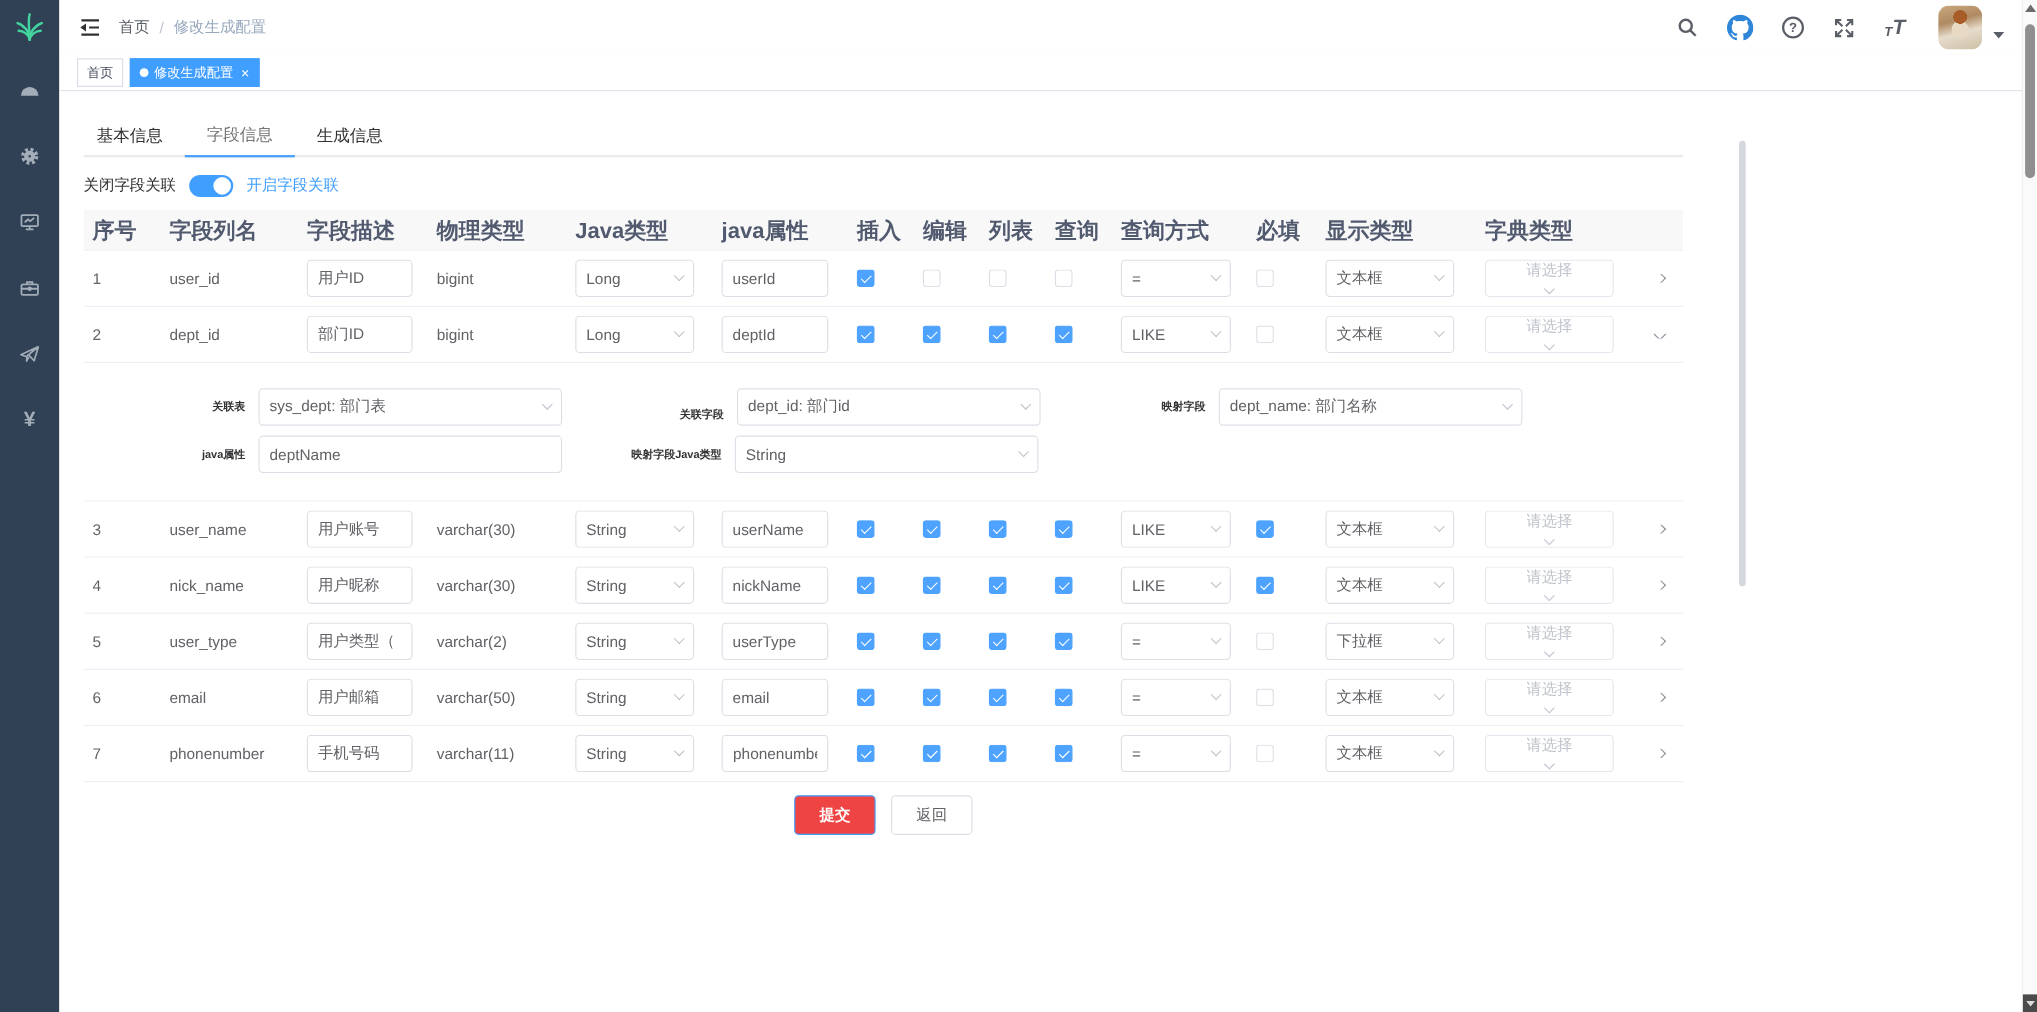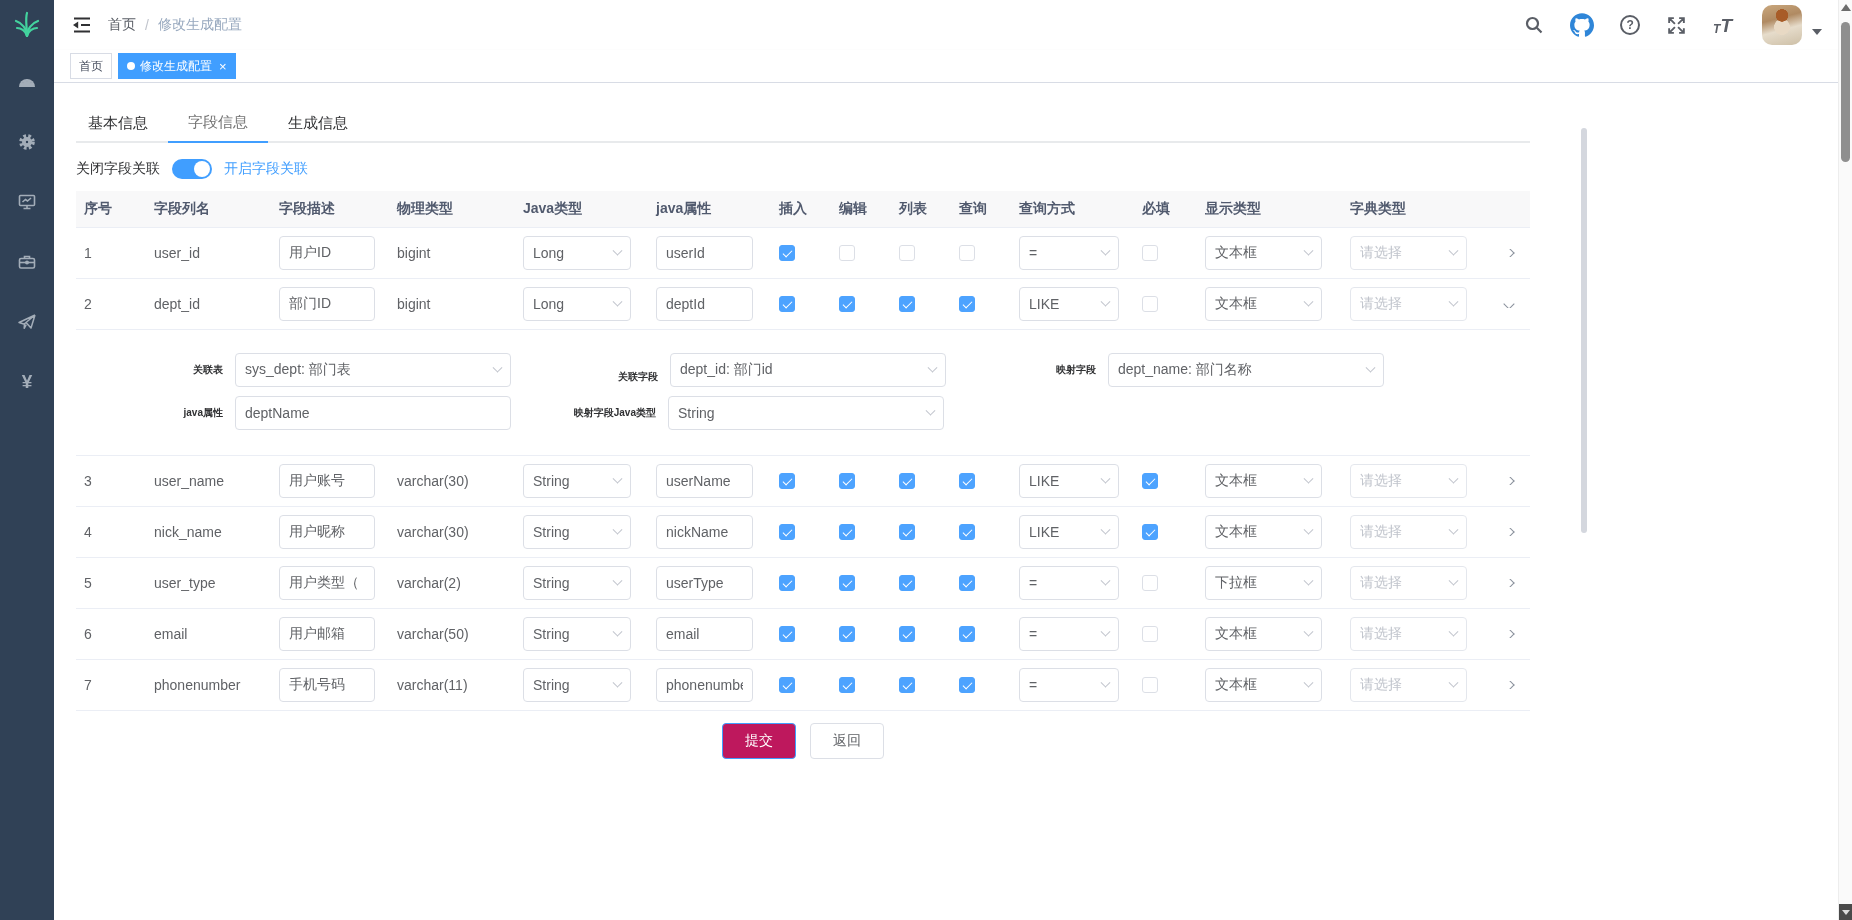--- a/index.html
+++ b/index.html
@@ -62,55 +62,55 @@
   
   .toggle-row { display:flex; align-items:center; gap:12px; margin:16px 0 12px; }
   .toggle-label { color:#303133; font-size:14px; }
   .switch { width:40px; height:20px; border-radius:10px; background:#409EFF; position:relative; cursor:pointer; flex-shrink:0; }
   .switch::after { content:""; position:absolute; right:2px; top:2px; width:16px; height:16px; border-radius:50%; background:#fff; }
   .toggle-link { color:#409EFF; font-size:14px; cursor:pointer; }
 
   
   .tgrid { display:grid; grid-template-columns:70px 125px 118px 126px 133px 126px 60px 60px 60px 57px 126px 60px 145px 146px 42px; align-items:center; }
   .thead { background:#f8f8f9; height:37px; border-bottom:1px solid #ebeef5; }
-  .th { font-weight:700; color:#515a6e; font-size:14px; padding-left:8px; white-space:nowrap; }
+  .th { font-weight:700; color:#515a6e; font-size:20px; padding-left:8px; white-space:nowrap; }
   .th.cc { padding-left:5px; }
   .trow { height:51px; border-bottom:1px solid #ebeef5; background:#fff; }
   .td { padding-left:8px; color:#606266; white-space:nowrap; overflow:hidden; display:flex; align-items:center; }
   .td.cc { padding-left:5px; }
   .td.cx { justify-content:center; padding-left:0; }
 
   .inp { height:34px; border:1px solid #dcdfe6; border-radius:4px; padding:0 9px; font-size:14px; color:#606266; background:#fff; outline:none; font-family:inherit; }
   .w96 { width:96px; } .w97 { width:97px; } .w276 { width:276px; }
 
   .sel { height:34px; border:1px solid #dcdfe6; border-radius:4px; background:#fff; display:flex; align-items:center; justify-content:space-between; padding:0 9px; cursor:pointer; }
   .sel-txt { color:#606266; font-size:14px; overflow:hidden; white-space:nowrap; }
   .sel.ph .sel-txt { color:#c0c4cc; }
-  .sel.ph { border-color:#e4e7ed; }
+  .sel.ph { border-color:#e4e7ed;flex-direction:column; }
   .w108 { width:108px; } .w100 { width:100px; } .w117 { width:117px; }
   .chev { width:7px; height:7px; border-right:1.3px solid #c0c4cc; border-bottom:1.3px solid #c0c4cc; transform:rotate(45deg) translate(-2px,-2px); flex-shrink:0; }
 
   .cb { width:16px; height:16px; border:1px solid #dcdfe6; border-radius:3px; background:#fff; display:inline-block; position:relative; cursor:pointer; }
   .cb.checked { background:#4da3ff; border-color:#4da3ff; }
   .cb.checked::after { content:""; position:absolute; left:5px; top:1.5px; width:4px; height:8px; border-right:1.6px solid #fff; border-bottom:1.6px solid #fff; transform:rotate(45deg); }
 
   .expand-arrow { width:8px; height:8px; border-right:1.4px solid #8a919c; border-bottom:1.4px solid #8a919c; transform:rotate(-45deg); cursor:pointer; }
   .expand-arrow.open { transform:rotate(45deg); }
 
   
   .exp-panel { border-bottom:1px solid #ebeef5; padding:14px 0 16px; background:#fff; }
   .exp-row { display:flex; align-items:center; margin:9px 0; }
   .flabel { font-weight:700; color:#303133; font-size:10px; text-align:right; padding-right:12px; white-space:nowrap; }
   .lw147 { width:159px; } .lw87 { width:87px;margin-top:14px; } .lw72 { width:72px; } .lw140 { width:140px; }
   .ml72 { margin-left:72px; } .ml90 { margin-left:90px; } .ml17 { margin-left:17px; }
 
   
   .footer { display:flex; justify-content:center; gap:14px; padding:12px 0 0; }
   .btn { height:36px; padding:0 22px; border-radius:4px; font-size:14px; display:flex; align-items:center; cursor:pointer; border:1px solid #dcdfe6; background:#fff; color:#606266; font-family:inherit; }
-  .btn.primary { background:#be185d; border-color:#409EFF; color:#fff; }
+  .btn.primary { background:#ef4444; border-color:#409EFF; color:#fff;font-weight:bold; }
 
   
   .table-scroll { position:absolute; top:45px; width:6px; border-radius:3px; background:#d4d7de; height:405px; }
 
   
   .page-scrollbar { position:absolute; right:0; top:0; width:14px; height:920px; background:#fafafa; border-left:1px solid #ededed; }
   .ps-up { position:absolute; top:4px; left:2px; width:0; height:0; border-left:5px solid transparent; border-right:5px solid transparent; border-bottom:7px solid #6b6b6b; }
   .ps-thumb { position:absolute; top:22px; left:2px; width:9px; height:140px; border-radius:5px; background:#8f8f8f; }
   .ps-down { position:absolute; bottom:0; left:0; width:14px; height:16px; background:#4a4a4a; display:flex; align-items:center; justify-content:center; }
   .ps-down::after { content:""; width:0; height:0; border-left:4px solid transparent; border-right:4px solid transparent; border-top:5px solid #dcdcdc; }

